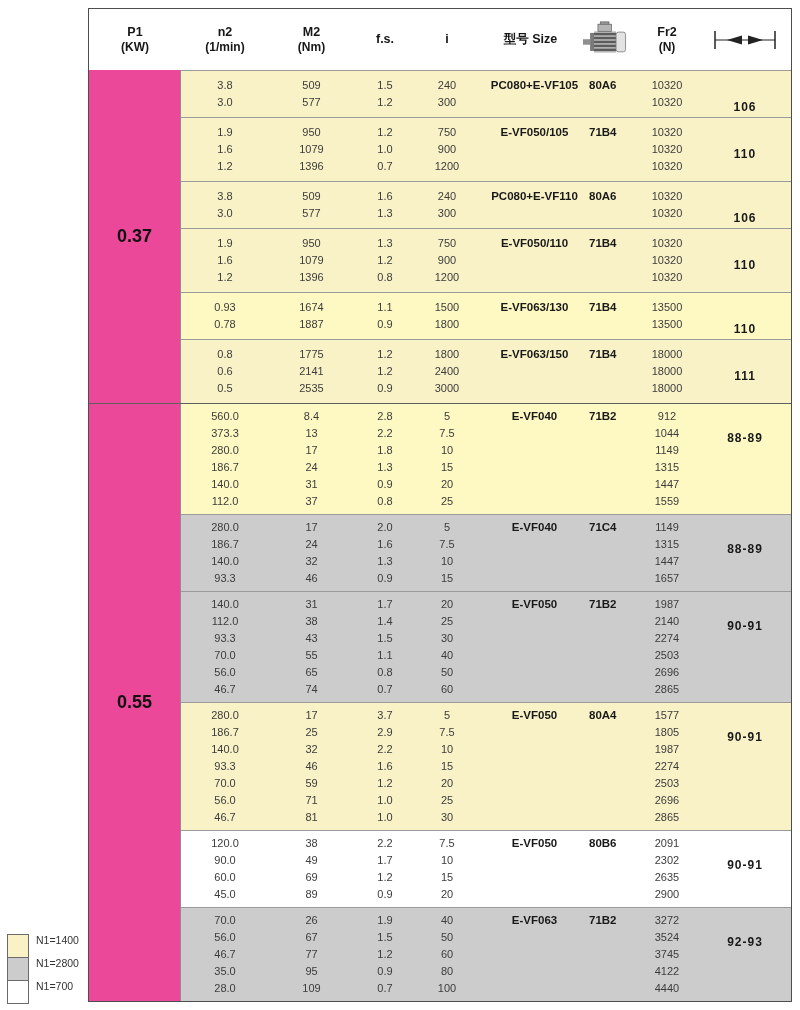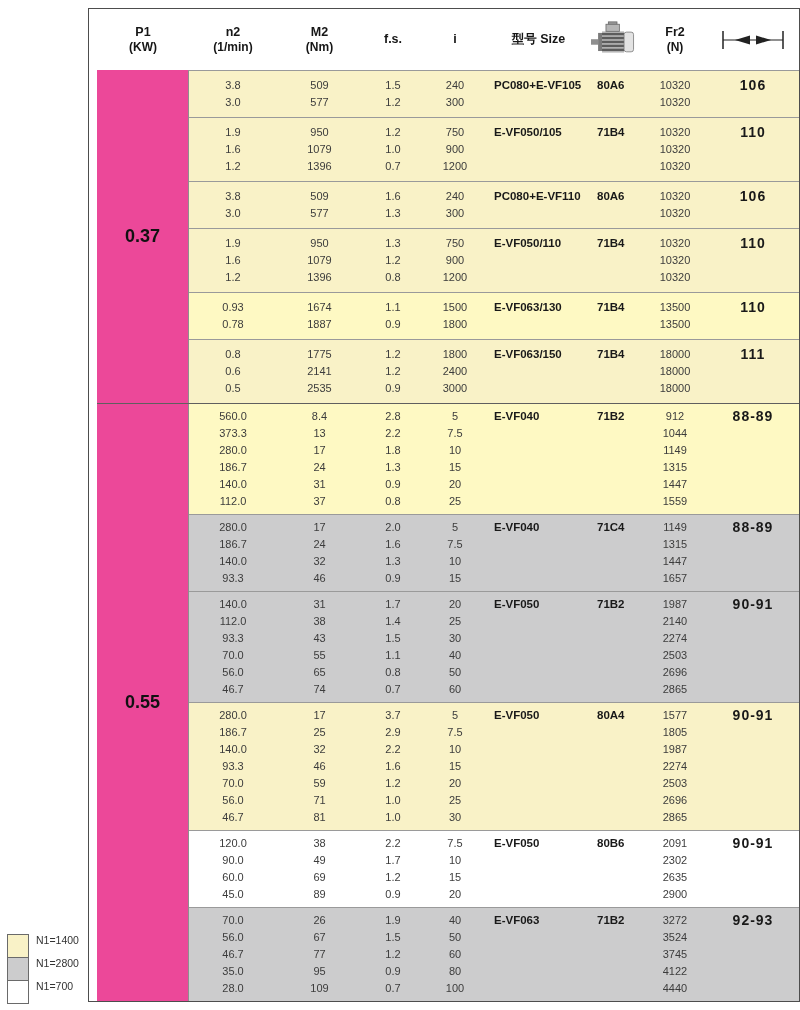--- a/index.html
+++ b/index.html
@@ -1,35 +1,35 @@
 <!DOCTYPE html>
 <html><head>
 <meta charset="utf-8">
 <style>
   html,body{margin:0;padding:0;}
   body{width:800px;height:1010px;background:#ffffff;font-family:"Liberation Sans",sans-serif;position:relative;overflow:hidden;}
-  .table{position:absolute;left:88px;top:8px;width:702px;border:1px solid #4d4d4d;background:#fff;padding-left:8px;}
+  .table{position:absolute;left:88px;top:8px;width:702px;border:1px solid #4d4d4d;background:#fff;}
   .thead{display:grid;grid-template-columns:92px 88px 85px 62px 62px 105px 52px 64px 92px;height:61px;align-items:center;}
   .hcell{text-align:center;font-weight:bold;color:#161616;font-size:12.5px;line-height:15px;}
   .hcell .l2{font-size:12px;}
   .hicon{display:flex;justify-content:center;align-items:center;overflow:visible;}
   .tbody{width:100%;}
   .sec{display:flex;}
   .sec-sep{border-top:1px solid #5f5f5f;}
   .p1cell{width:92px;display:flex;align-items:center;justify-content:center;font-weight:bold;font-size:18px;color:#111;background:#ec4899;}
   .blocks{flex:1;border-left:1px solid #8e8e8e;}
   .blocks.first{border-top:1px solid #9a9a9a;}
   .block{padding:6px 0;}
   .sec2 .block{padding:4px 0;}
   .block + .block{border-top:1px solid #9a9a9a;}
   .row{display:grid;grid-template-columns:88px 85px 62px 62px 105px 52px 64px 92px;height:17px;line-height:17px;font-size:11px;color:#3c3c3c;}
   .row span{text-align:center;white-space:nowrap;}
-  .row .model{text-align:left;padding-left:8px;font-weight:bold;color:#191919;font-size:11.5px;}
+  .row .model{text-align:center;padding-left:8px;font-weight:bold;color:#191919;font-size:11.5px;}
   .row .size{text-align:left;padding-left:6px;font-weight:bold;color:#191919;font-size:11.5px;}
-  .row .page{font-weight:bold;color:#191919;letter-spacing:1px;font-size:14px;}
+  .row .page{font-weight:bold;color:#191919;letter-spacing:1px;font-size:12px;margin-top:22px;}
   .legend{position:absolute;left:7px;top:935px;}
   .legrow{display:flex;align-items:flex-start;height:24px;margin-top:-1px;}
   .swatch{width:22px;height:24px;border:1px solid #6a6a6a;box-sizing:border-box;flex:0 0 22px;}
   .leglabel{margin-left:7px;font-size:10.5px;color:#333;}
 </style>
 </head>
 <body>
 
 <div class="table">
   <div class="thead">

